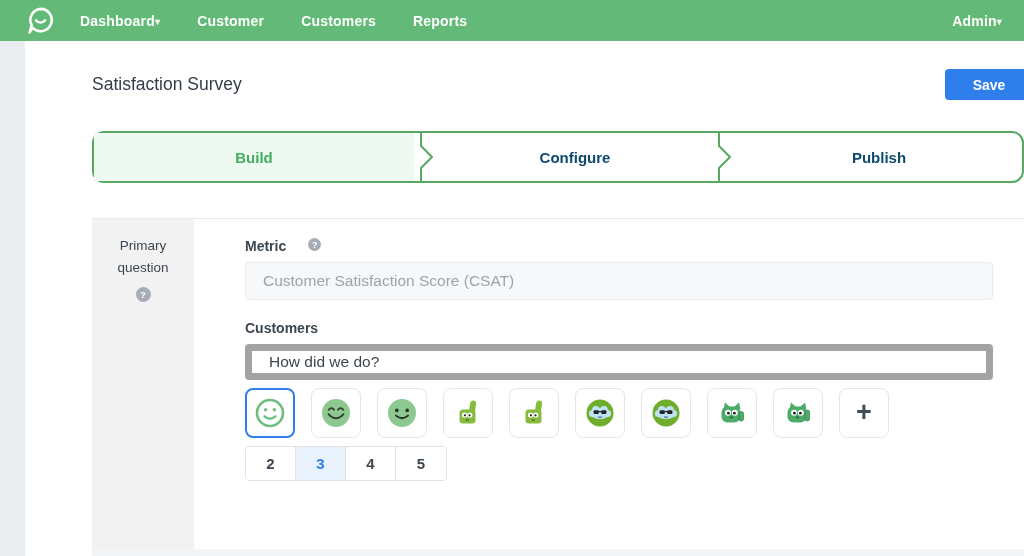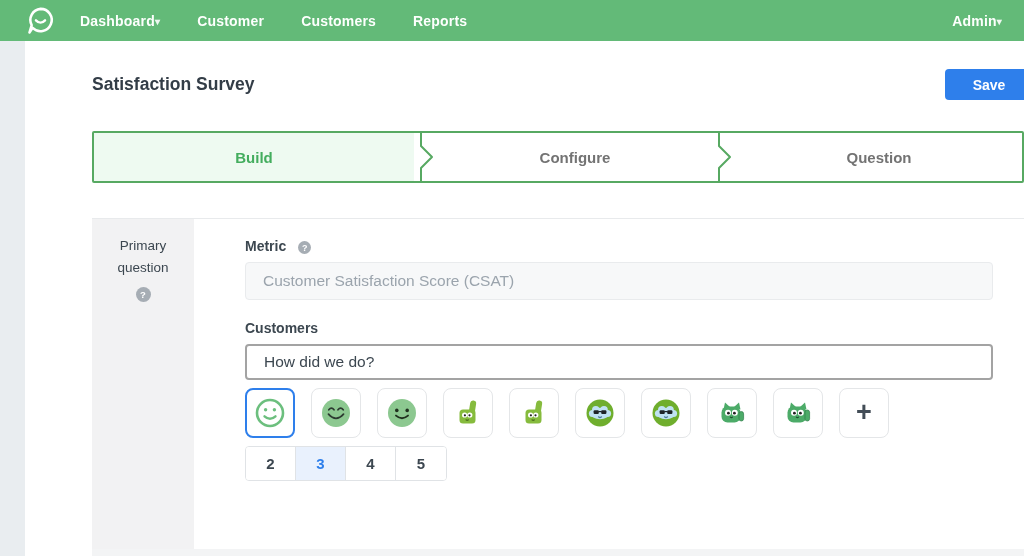--- a/index.html
+++ b/index.html
@@ -13,53 +13,53 @@
   #nav-items { display:flex; align-items:center; margin-left:24px; gap:37px; }
   .nav-item { color:#fdfffd; font-size:14px; font-weight:600; letter-spacing:.2px;
     display:flex; align-items:center; cursor:pointer; }
   .caret { font-size:10px; opacity:.9; position:relative; top:1px; }
   #nav-right { margin-left:auto; margin-right:22px;justify-content:center; }
 
   
   #left-strip { position:absolute; top:41px; left:0; width:25px; bottom:0; background:#e9edf0; }
 
   
-  #page-title { position:absolute; left:92px; top:74px; font-size:17.5px; font-weight:700; color:#333d47; }
+  #page-title { position:absolute; left:92px; top:74px; font-size:17.5px; font-weight:400; color:#333d47; }
   #save-btn { position:absolute; left:945px; top:69px; width:88px; height:31px;
     background:#2e7feb; color:#fff; font-size:14px; font-weight:600;
     border:none; border-radius:4px; cursor:pointer; font-family:inherit; }
 
   
   #stepper { position:absolute; left:92px; top:131px; width:932px; height:52px;
-    border:2px solid #57a962; border-radius:2px; display:flex; background:#fff; }
+    border:2px solid #57a962; border-radius:12px; display:flex; background:#fff; }
   .step { display:flex; align-items:center; justify-content:center;
-    font-size:15px; font-weight:600; color:#737373; cursor:pointer; height:100%; }
+    font-size:15px; font-weight:600; color:#0c4a6e; cursor:pointer; height:100%; }
   .step.active { background:#eefaf1; color:#43ad5e; }
   .step-sep { width:24px; height:100%; flex:none; }
   .step-sep svg { display:block; }
 
   
   #panel-topline { position:absolute; left:92px; right:0; top:218px; height:1px; background:#e8eaec; }
   #side-tab { position:absolute; left:92px; top:219px; width:102px; bottom:0;
     background:#f2f2f3; text-align:center; padding-top:16px; cursor:pointer; }
   #side-tab .tab-label { font-size:13.5px; font-weight:400; color:#3c4750; line-height:1.6; padding:0 10px; }
   .help-dot { display:inline-flex; align-items:center; justify-content:center;
     width:14px; height:14px; border-radius:50%; background:#a6adb4; color:#fff;
     font-size:9.5px; font-weight:700; }
   #side-tab .help-dot { margin-top:9px; width:15px; height:15px; }
 
   
   #form-area { position:absolute; left:245px; top:219px; right:0; }
   .field-label { margin-top:20px; font-size:14px; font-weight:700; color:#3c4750;
-    display:flex; align-items:flex-end; gap:12px; }
+    display:flex; align-items:flex-start; gap:22px; }
   .field-label .help-dot { width:13px; height:13px; font-size:9px; }
   .text-input { margin-top:8px; width:748px; border-radius:4px; font-size:15.5px;
     padding:0 17px; display:flex; align-items:center; font-family:inherit; }
   #metric-input { height:38px; background:#f7f8f9; border:1px solid #e9ebed; color:#9ba4ad; }
-  #question-input { height:36px; background:#fff; border:2px solid #a3a3a3; color:#3c4750; }
+  #question-input { height:36px; background:#fff; border:7px solid #a3a3a3; color:#3c4750; }
 
   
   #icon-row { margin-top:8px; display:flex; gap:16px; align-items:center; }
   .icon-opt { width:50px; height:50px; background:#fff; border:1px solid #e4e6e8;
     border-radius:8px; display:flex; align-items:center; justify-content:center;
     cursor:pointer; padding:0; }
   .icon-opt.selected { border:2px solid #2e7feb; }
   .icon-opt svg { display:block; }
   #add-btn span { font-size:27px; font-weight:600; color:#434d57; line-height:1; position:relative; top:-1px; }
 
@@ -116,21 +116,21 @@
     <svg width="24" height="48" viewBox="0 0 24 48">
       <polyline points="7,0 7,13 18,24 7,35 7,48" fill="none" stroke="#57a962" stroke-width="2" stroke-linejoin="round"></polyline>
     </svg>
   </div>
   <div class="step" style="width:274px">Configure</div>
   <div class="step-sep">
     <svg width="24" height="48" viewBox="0 0 24 48">
       <polyline points="7,0 7,13 18,24 7,35 7,48" fill="none" stroke="#57a962" stroke-width="2" stroke-linejoin="round"></polyline>
     </svg>
   </div>
-  <div class="step" style="flex:1">Question</div>
+  <div class="step" style="flex:1">Publish</div>
 </div>
 
 <div id="panel-topline"></div>
 
 <div id="side-tab">
   <div class="tab-label">Primary question</div>
   <span class="help-dot">?</span>
 </div>
 
 <div id="form-area">

